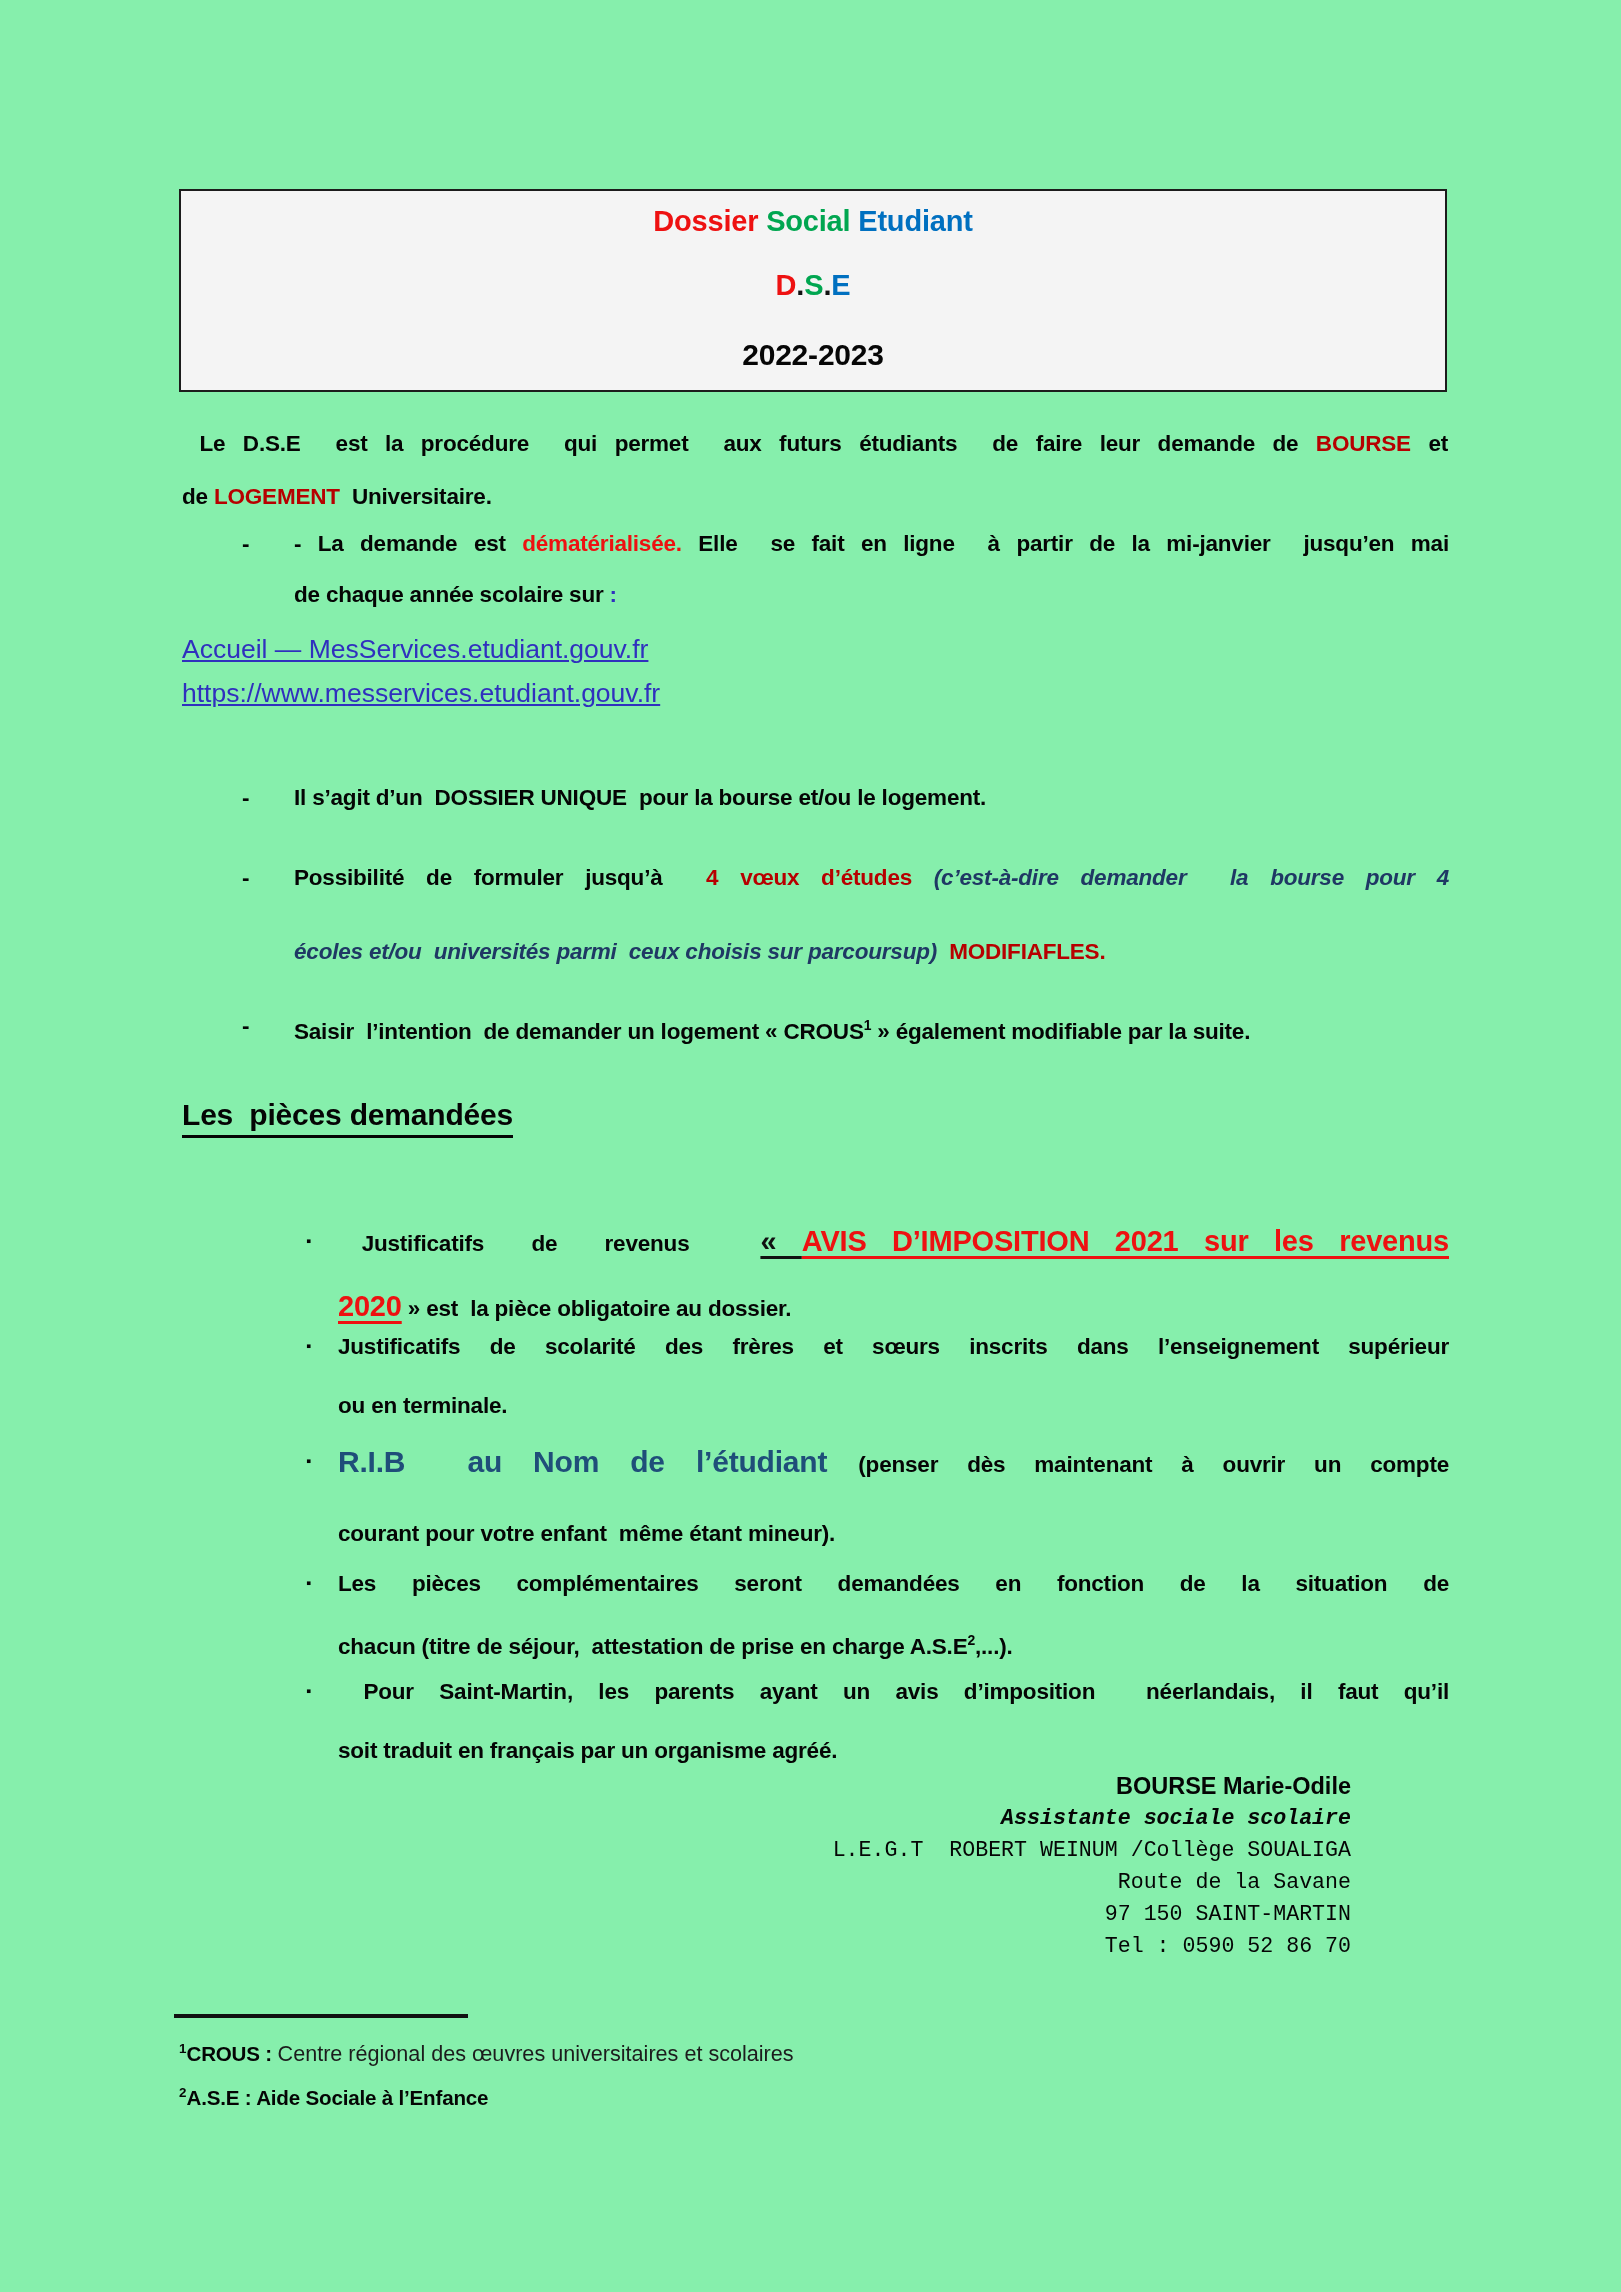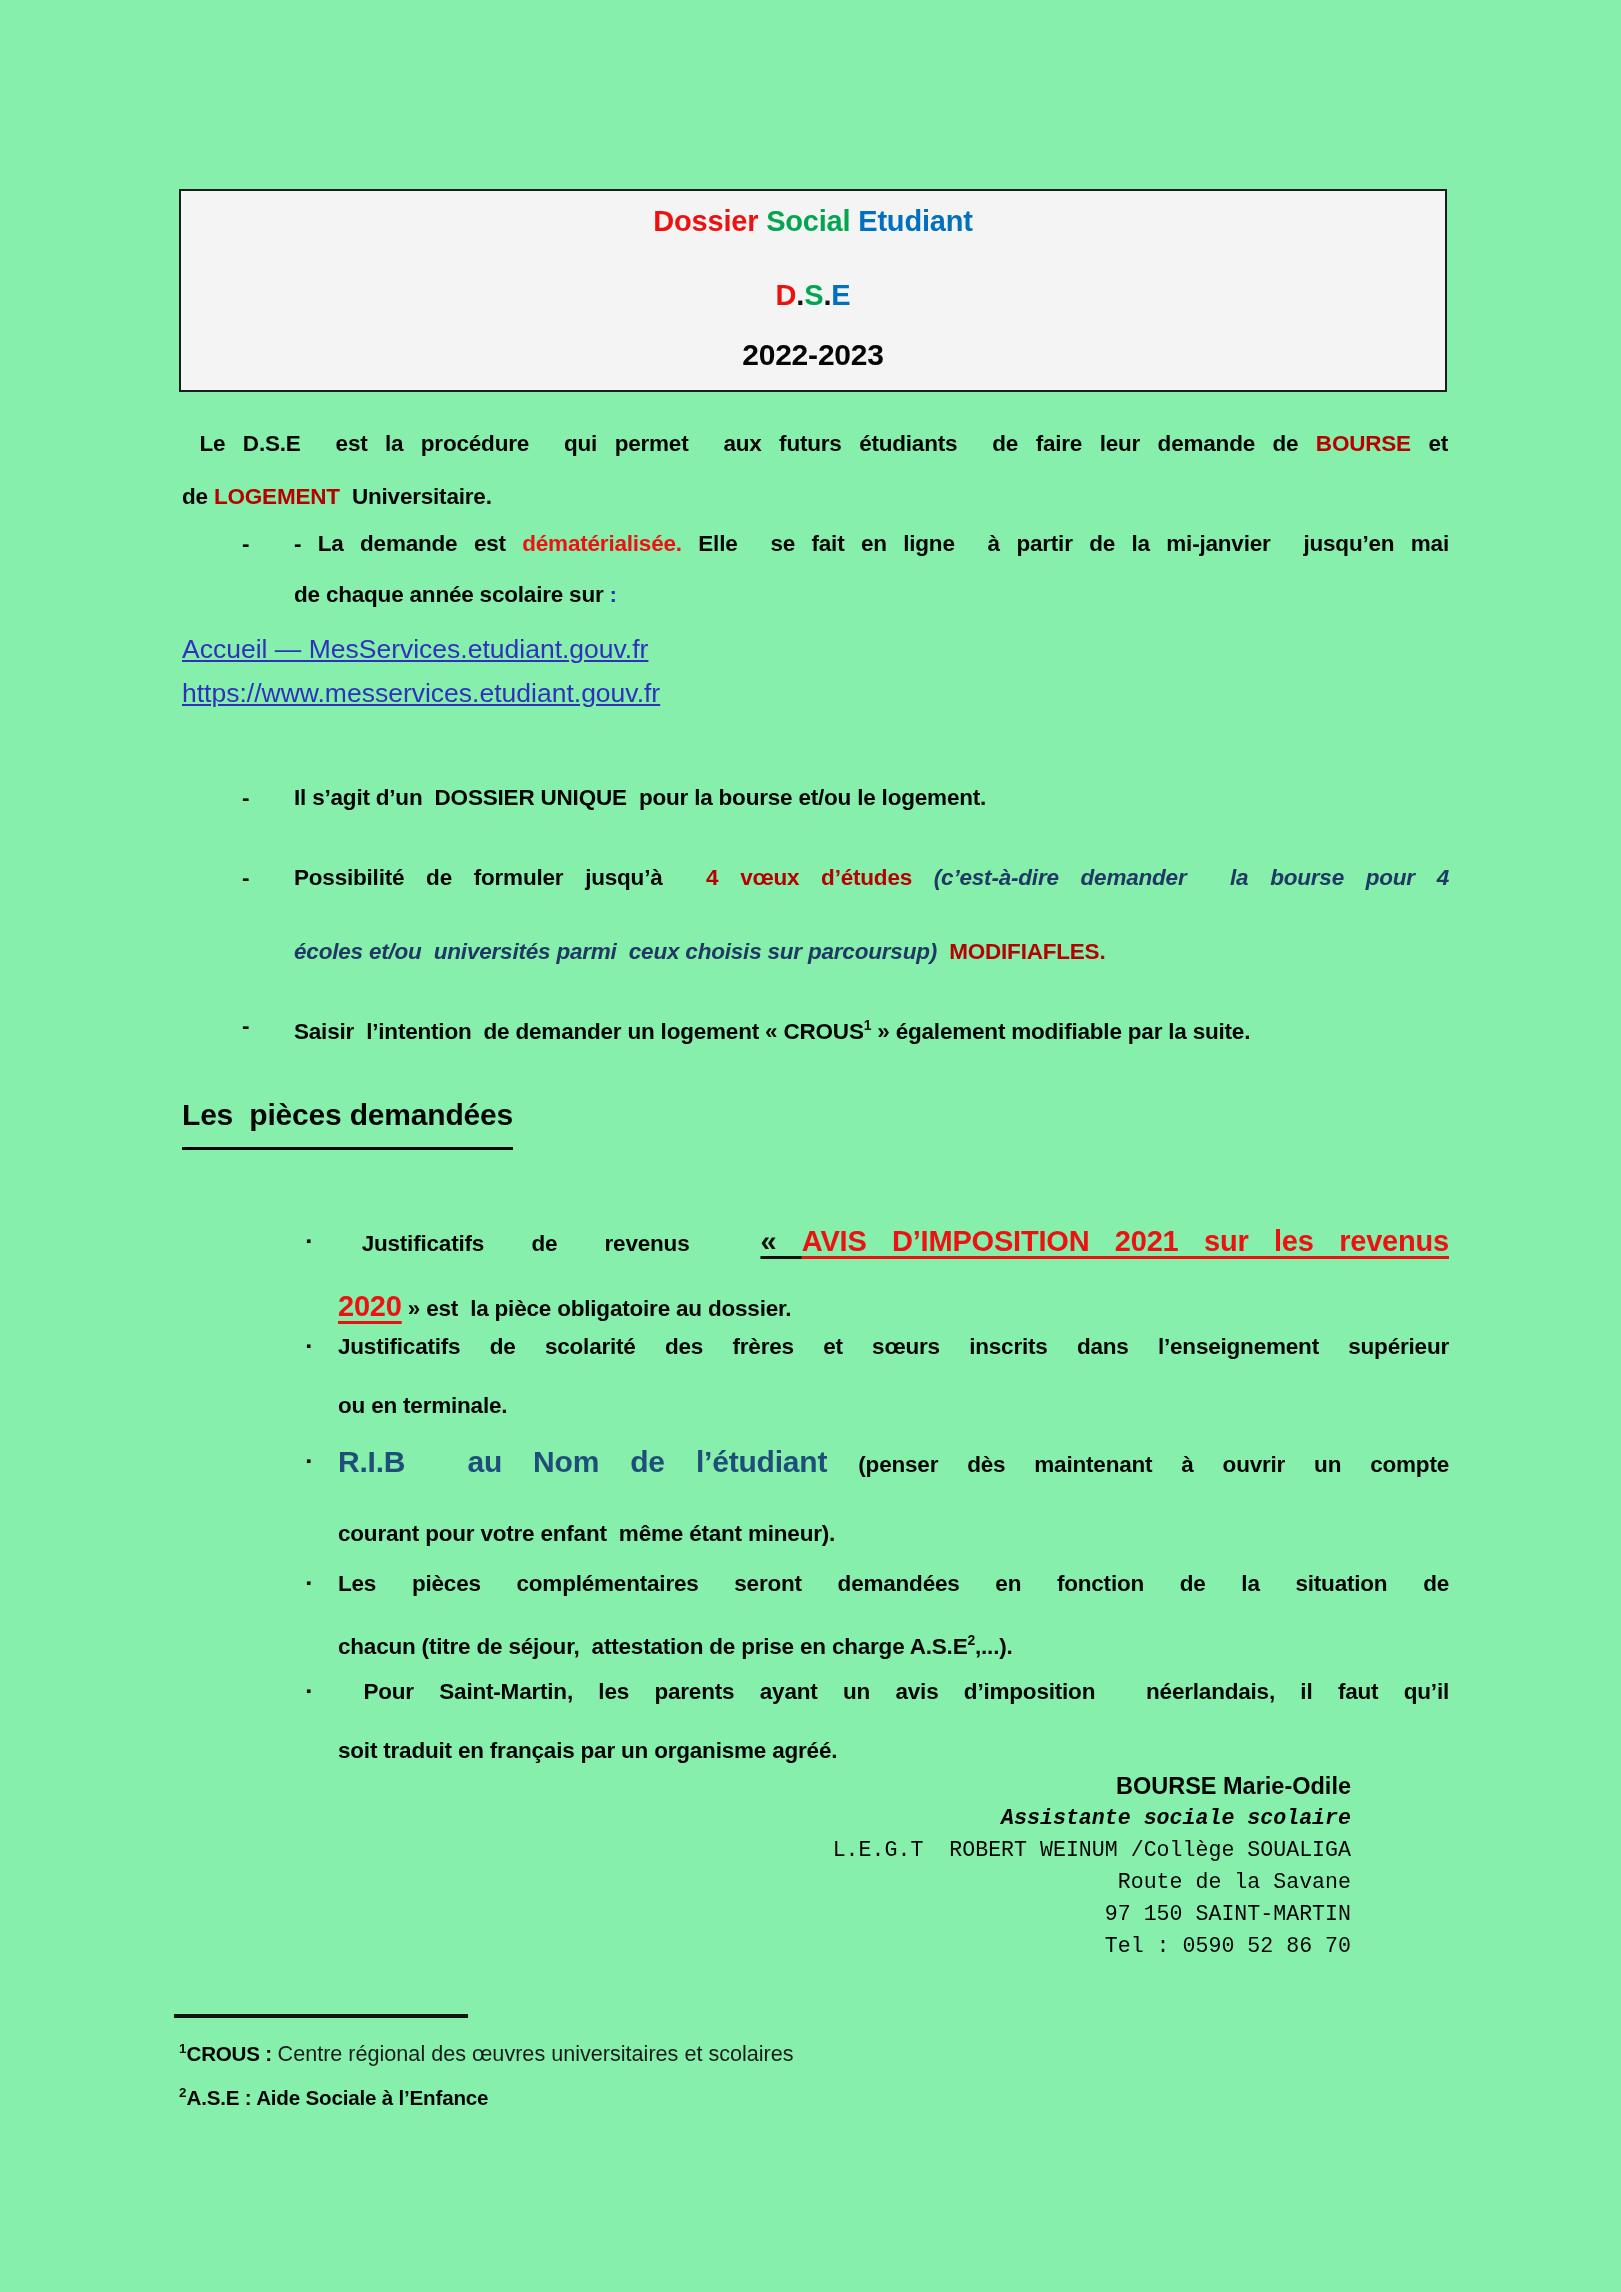--- a/index.html
+++ b/index.html
@@ -3,21 +3,21 @@
 <meta charset="utf-8">
 <style>
   html,body{margin:0;padding:0;background:#ffffff;}
   .page{position:relative;width:1621px;height:2293px;background:#86efac;
         font-family:"Liberation Sans",sans-serif;color:#050505;overflow:hidden;}
 
   
   .title-box{position:absolute;left:179px;top:189px;width:1268px;height:203px;
              background:#F4F4F4;border:2.9px solid #1c1c1c;box-sizing:border-box;text-align:center;}
   .tb-line{position:absolute;width:100%;font-weight:700;font-size:29px;letter-spacing:-0.2px;}
-  .tb-1{top:13.7px;} .tb-2{top:88px;} .tb-3{top:147px;font-size:30px;color:#060606;}
+  .tb-1{top:13.7px;} .tb-2{top:78px;} .tb-3{top:147px;font-size:30px;color:#060606;}
   .t-red{color:#EE1111} .t-green{color:#00A650} .t-blue{color:#0070C0} .t-dot{color:#111111}
 
   
   .block{position:absolute;font-weight:700;font-size:22.5px;letter-spacing:-0.2px;}
   .line{text-align:left;}
   .jline{text-align:justify;text-align-last:justify;}
   .lh52{line-height:51px}.lh54{line-height:53px}.lh58{line-height:57px}
   .lh60{line-height:59px}.lh64{line-height:63px}.lh70{line-height:69px}.lh76{line-height:74px}
 
   .s-rd{color:#B70000}                            
@@ -40,21 +40,21 @@
   .dash-item .item-content{margin-left:52px;}
   .sq-item .item-content{margin-left:34px;}
 
   
   .links{position:absolute;left:182px;top:629px;width:1083px;text-align:center;line-height:40px;}
   .lnk{color:#3030BE;text-decoration:underline;font-size:26.5px;letter-spacing:0;}
   .lnk1{font-weight:400;} .lnk2{font-weight:400;margin-top:28px;}
 
   
   .section-heading{position:absolute;left:182px;top:1098px;font-size:30px;font-weight:700;
-                   border-bottom:3.9px solid #050505;padding-bottom:15px;display:inline-block;letter-spacing:-0.2px;}
+                   border-bottom:3.9px solid #050505;padding-bottom:3px;display:inline-block;letter-spacing:-0.2px;}
 
   
   .signature{position:absolute;left:686px;top:1770px;width:665px;text-align:right;line-height:32px;}
   .sig-name{font-size:23.5px;font-weight:700;}
   .sig-mono{font-family:"Liberation Mono",monospace;font-size:21.6px;font-weight:400;}
   .sig-role{font-style:italic;font-weight:700;}
 
   
   .footnote-rule{position:absolute;left:174px;top:2014px;width:294px;height:3.9px;background:#111;}
   .footnotes{position:absolute;left:179px;top:2029px;width:1225px;line-height:39px;font-size:21.6px;}

